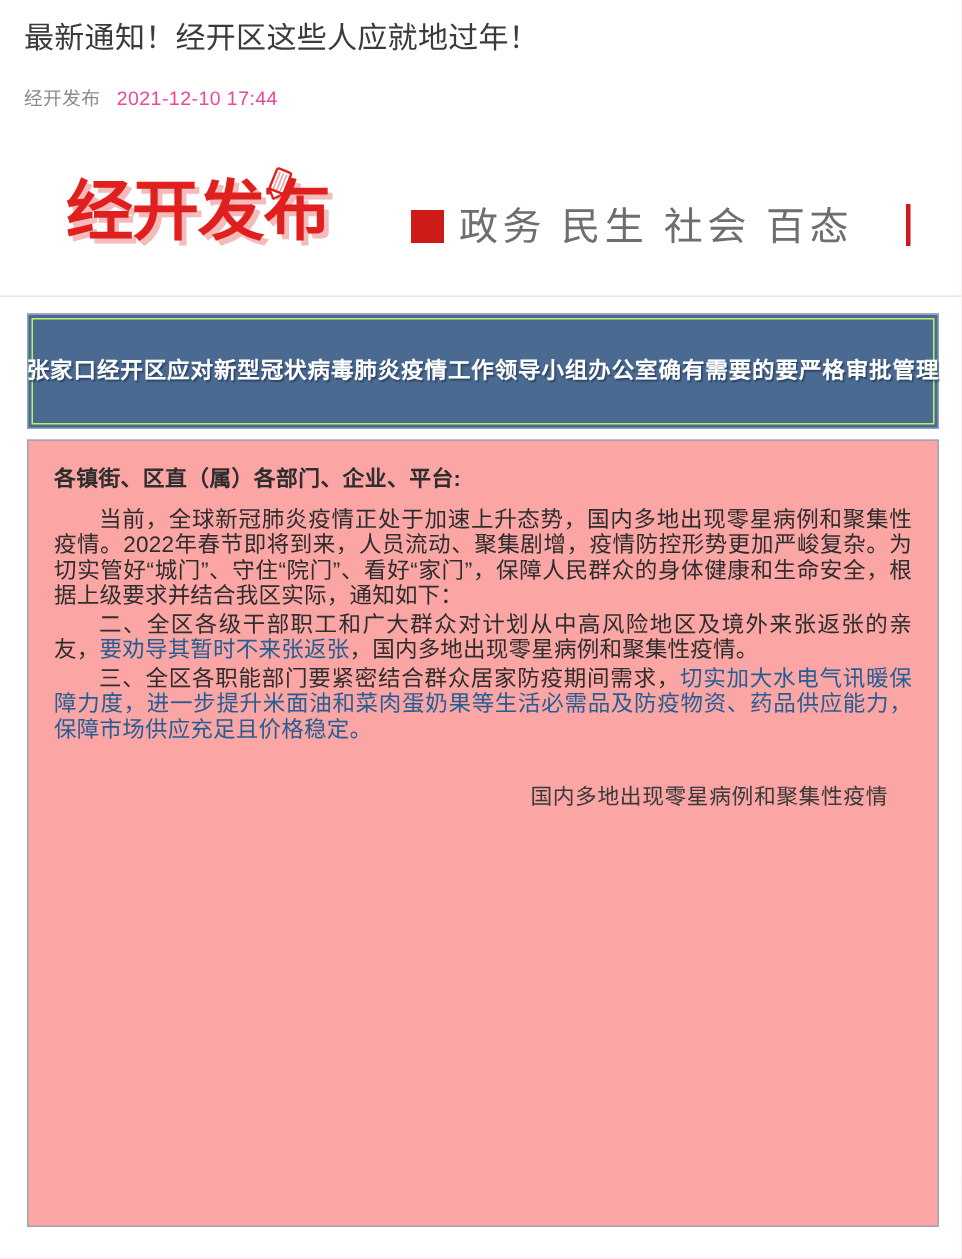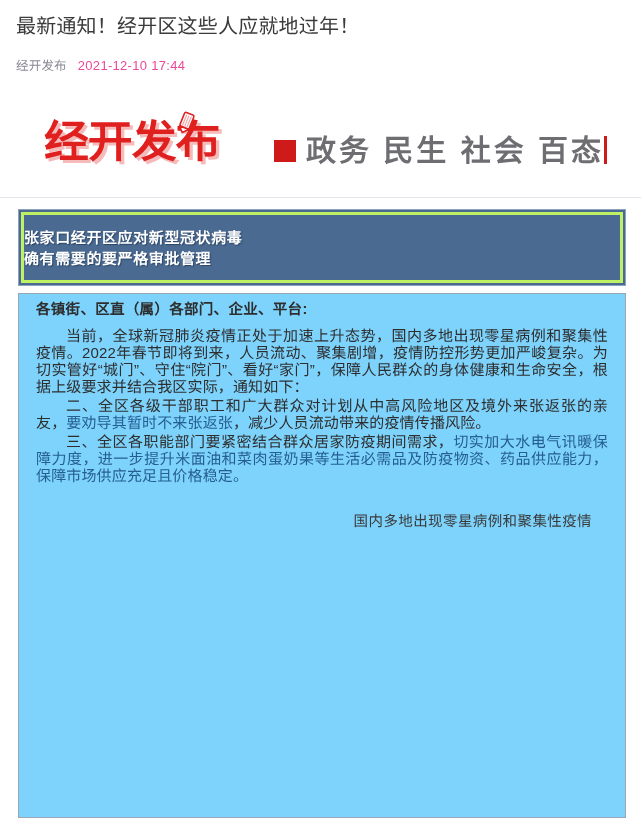--- a/index.html
+++ b/index.html
@@ -95,26 +95,26 @@
     top: 36px;
     width: 22px;
     height: 22px;
     background: #cf1a1a;
   }
 
   .brand-tags {
     position: absolute;
     left: 306px;
     top: 32px;
-    font-size: 30px;
+    font-size: 26px;
     line-height: 30px;
     color: #6e6e72;
     letter-spacing: 3px;
     white-space: nowrap;
-    font-weight: 700;
+    font-weight: 400;
   }
 
   .brand-bar {
     position: absolute;
     left: 604px;
     top: 32px;
     width: 3px;
     height: 28px;
     background: #cf1a1a;
   }
@@ -139,24 +139,24 @@
     border: 1px solid #8ba3bf;
     padding: 2px;
     box-sizing: border-box;
     display: flex;
     align-items: center;
     justify-content: center;
   }
   .notice-header-inner {
     width: 100%;
     height: 100%;
-    border: 3px solid #bef264;
+    border: 1px solid #bef264;
     display: flex;
-    flex-direction: column;
-    align-items: flex-start;
+    flex-direction: row;
+    align-items: center;
     justify-content: center;
     box-sizing: border-box;
   }
   .notice-header-line {
     color: #ffffff;
     font-size: 15px;
     line-height: 21px;
     font-weight: 700;
     letter-spacing: 0.6px;
     text-shadow: 1px 1px 1px rgba(20, 40, 70, 0.55);
@@ -165,22 +165,22 @@
 
   
   .content-box {
     position: absolute;
     left: 18px;
     top: 293px;
     width: 608px;
     height: 525px;
     border: 1px solid #9aa6b5;
     box-sizing: border-box;
-    background: #7dd3fc;
-    padding: 3px 17px 10px 17px;
+    background: #fca5a5;
+    padding: 14px 17px 10px 17px;
   }
 
   .salutation {
     font-size: 14.5px;
     line-height: 24px;
     color: #2e2e2e;
     font-weight: 700;
     letter-spacing: 0.3px;
     margin: 0 0 6px 0;
   }
@@ -245,31 +245,32 @@
     <div class="brand-tags">政务 民生 社会 百态</div>
 
     <div class="brand-bar"></div>
   </div>
 
   <div class="band-rule"></div>
 
   <div class="notice-header">
     <div class="notice-header-inner">
       <div class="notice-header-line">张家口经开区应对新型冠状病毒</div>
+      <div class="notice-header-line">肺炎疫情工作领导小组办公室</div>
       <div class="notice-header-line">确有需要的要严格审批管理</div>
     </div>
   </div>
 
   <div class="content-box">
 
     <p class="salutation">各镇街、区直（属）各部门、企业、平台:</p>
 
     <div>
         <p class="body-para"><span>当前，全球新冠肺炎疫情正处于加速上升态势，国内多地出现零星病例和聚集性疫情。2022年春节即将到来，人员流动、聚集剧增，疫情防控形势更加严峻复杂。为切实管好“城门”、守住“院门”、看好“家门”，保障人民群众的身体健康和生命安全，根据上级要求并结合我区实际，通知如下：</span></p>
-        <p class="body-para"><span>二、全区各级干部职工和广大群众对计划从中高风险地区及境外来张返张的亲友，</span><span class="hl">要劝导其暂时不来张返张</span><span>，减少人员流动带来的疫情传播风险。</span></p>
+        <p class="body-para"><span>二、全区各级干部职工和广大群众对计划从中高风险地区及境外来张返张的亲友，</span><span class="hl">要劝导其暂时不来张返张</span><span>，国内多地出现零星病例和聚集性疫情。</span></p>
         <p class="body-para"><span>三、全区各职能部门要紧密结合群众居家防疫期间需求，</span><span class="hl">切实加大水电气讯暖保障力度，进一步提升米面油和菜肉蛋奶果等生活必需品及防疫物资、药品供应能力，保障市场供应充足且价格稳定。</span></p>
       </div>
 
     <div class="signature">
       <div class="sig-line">国内多地出现零星病例和聚集性疫情</div>
     </div>
   </div>
 
 </div>
 

